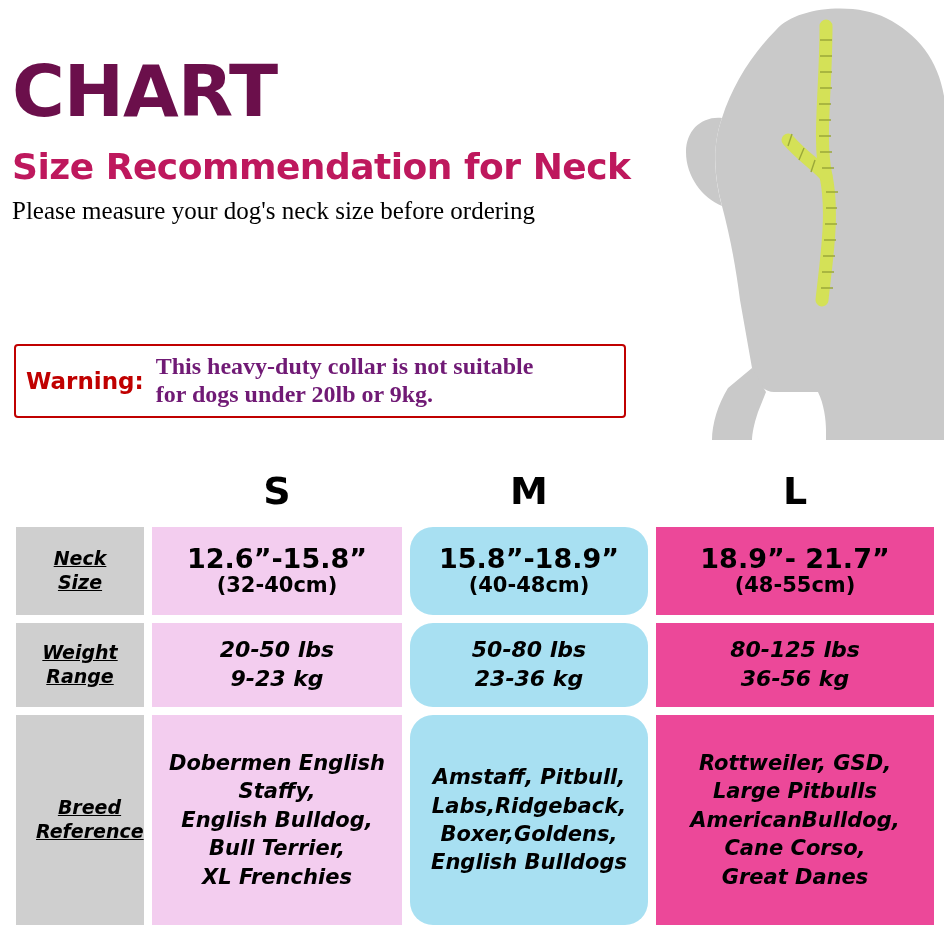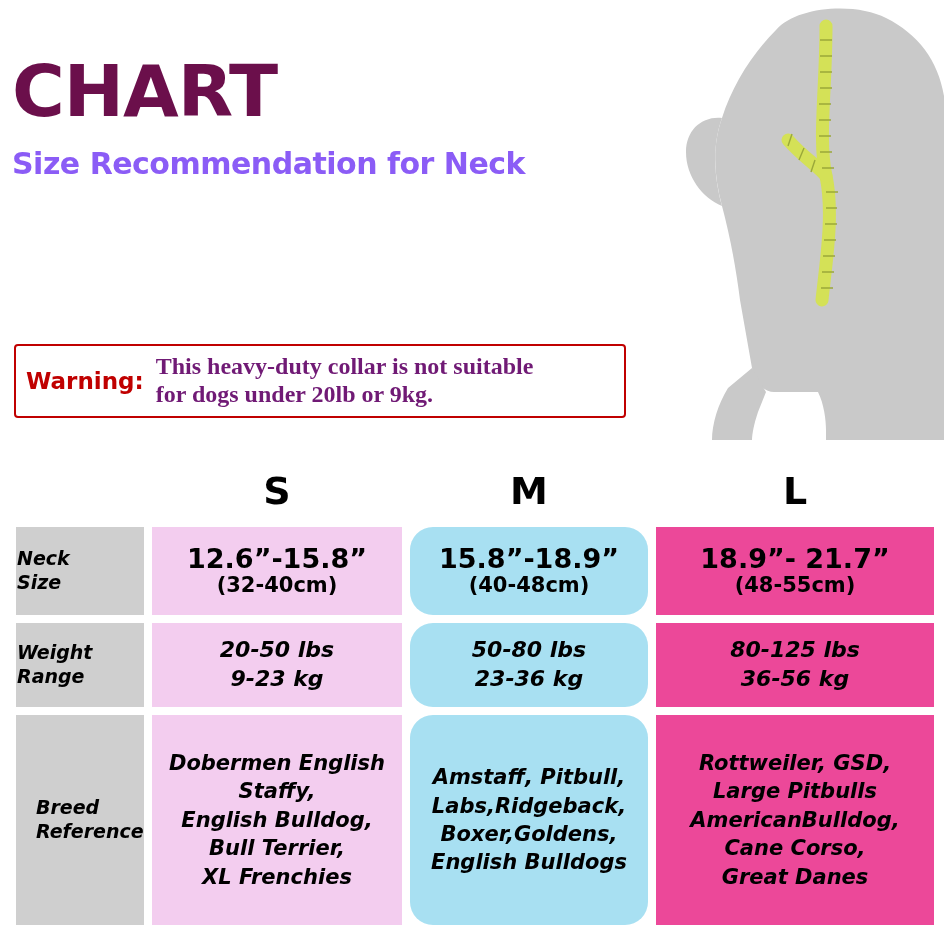--- a/index.html
+++ b/index.html
@@ -46,22 +46,22 @@
     font-size: 72px;
     line-height: 0.92;
     letter-spacing: -1px;
     margin: 0;
   }
   .title .line2 { display: block; }
 
   .subtitle {
     font-family: "DejaVu Sans", sans-serif;
     font-weight: bold;
-    font-size: 30px;
-    color: #8b5cf6;
+    font-size: 36px;
+    color: #be185d;
     margin: 22px 0 0 0;
     letter-spacing: -0.5px;
   }
   .instruction {
     font-family: "Liberation Serif", serif;
     font-size: 25px;
     color: #000000;
     margin: 10px 0 0 0;
   }
 
@@ -119,27 +119,29 @@
     vertical-align: middle;
     background: transparent;
   }
   table.sizing th.corner {
     background: transparent;
     width: 128px;
   }
   td.rowhead {
     background: #cfcfcf;
     width: 128px;
+    text-align: center;
     vertical-align: middle;
     font-family: "DejaVu Sans", sans-serif;
     font-weight: bold;
     font-style: italic;
     font-size: 19px;
     line-height: 1.25;
     color: #000000;
+    text-decoration: underline;
   }
   td.cell {
     text-align: center;
     vertical-align: middle;
     color: #000000;
   }
   td.s-cell { background: #f3cdef; }
   td.m-cell { background: #a8e0f2; border-radius: 23px; }
   td.l-cell { background: #ec4899; }
 
@@ -208,20 +210,21 @@
         </g>
       </g>
     </svg>
   </div>
 
   <div class="header">
     <h1 class="title">
       <span class="line2">CHART</span>
     </h1>
     <div class="subtitle">Size Recommendation for Neck</div>
+    <div class="instruction">Please measure your dog's neck size before ordering</div>
   </div>
 
   <div class="warning-box">
     <span class="warning-label">Warning:</span>
     <span class="warning-text">
       <span>This heavy-duty collar is not suitable</span><br>
       <span>for dogs under 20lb or 9kg.</span>
     </span>
   </div>
 

